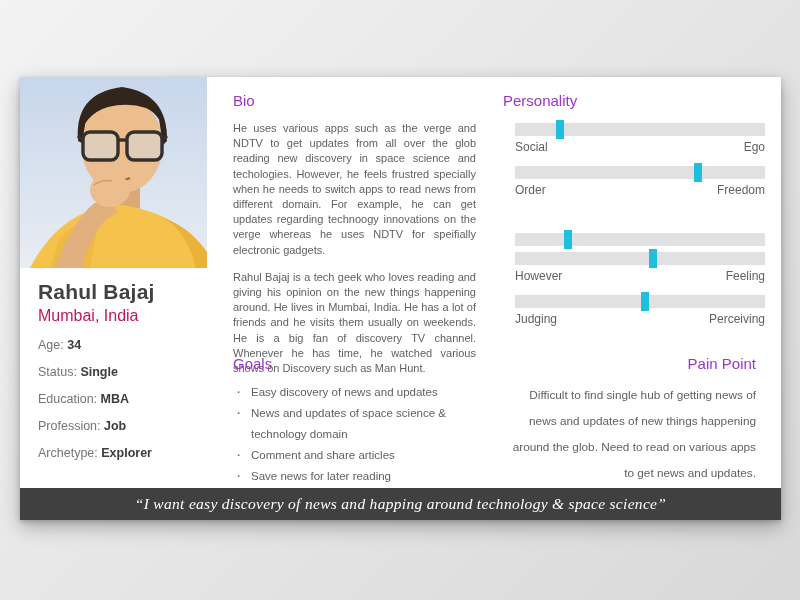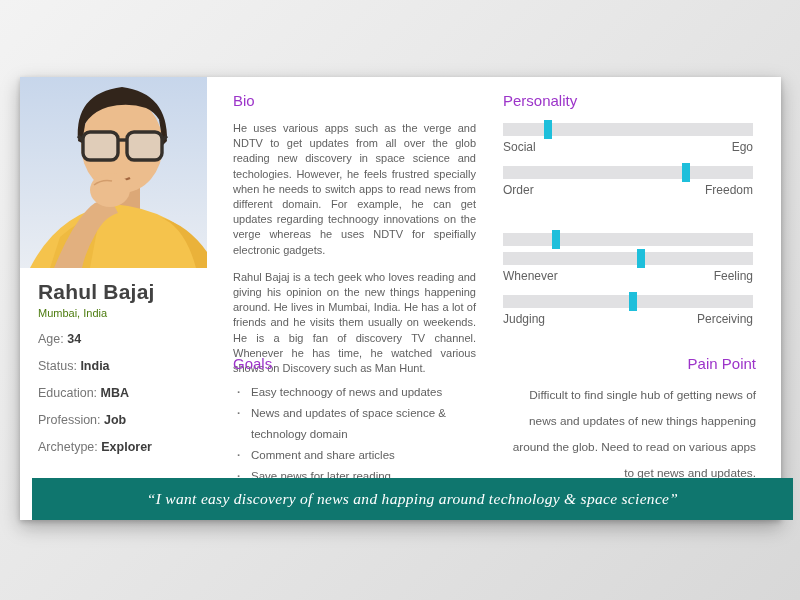--- a/index.html
+++ b/index.html
@@ -8,21 +8,21 @@
   body { background:linear-gradient(135deg,#f3f3f3 0%,#e7e7e7 45%,#d8d8d8 100%); position:relative; }
 
   .card { position:absolute; left:20px; top:77px; width:761px; height:443px;
     background:#ffffff; box-shadow:0 7px 18px rgba(0,0,0,.28), 0 2px 5px rgba(0,0,0,.18); }
 
   
   .photo { position:absolute; left:0; top:0; width:187px; height:191px; overflow:hidden; }
   .photo svg { display:block; width:100%; height:100%; }
   .profile { position:absolute; left:18px; top:203px; width:185px; }
   .profile-name { font-size:21px; color:#424242; font-weight:700; letter-spacing:.2px; }
-  .profile-location { font-size:11px; color:#4d7c0f; margin-top:3px; }
+  .profile-location { font-size:16px; color:#be185d; margin-top:3px; }
   .details { list-style:none; margin-top:10px; }
   .details li { margin-top:13px; font-size:12.5px; color:#757575; }
   .details .val { color:#3d3d3d; font-weight:700; }
 
   
   .sec-heading { font-size:15px; color:#9c34c9; font-weight:400; }
 
   
   .col-bio { position:absolute; left:213px; top:15px; width:243px; }
   .col-bio p { margin-top:12px; font-size:11px; line-height:15.2px; color:#616161; text-align:justify; }
@@ -31,32 +31,32 @@
   .col-goals { position:absolute; left:213px; top:278px; width:243px; }
   .goals-list { list-style:none; margin-top:10px; }
   .goals-list li { position:relative; padding-left:18px; font-size:11.5px; line-height:21px; color:#616161; }
   .goals-list li::before { content:"·"; position:absolute; left:4px; top:0; color:#757575; font-weight:700; }
 
   .col-pain { position:absolute; left:483px; top:278px; width:253px;text-align:right; }
   .col-pain p { margin-top:10px; font-size:11.8px; line-height:26px; color:#616161; }
 
   
   .col-personality { position:absolute; left:483px; top:15px; width:250px; }
-  .slider { position:absolute; left:0; width:250px; }
+  .slider { position:absolute; left:12px; width:250px; }
   .slider .track { position:relative; width:250px; height:13px; background:#e1e1e3; }
   .slider .marker { position:absolute; top:-3px; width:8px; height:19px; background:#1ebfdb; }
   .slider .labels { display:flex; justify-content:space-between; margin-top:4px;
     font-size:12px; color:#616161; }
   .slider[data-row="0"] { top:31px; } .slider[data-row="1"] { top:74px; }
   .slider[data-row="2"] { top:117px;margin-top:24px; } .slider[data-row="3"] { top:160px; }
   .slider[data-row="4"] { top:203px; }
 
   
-  .quote-banner { position:absolute; left:12px; bottom:0; width:761px; height:42px;
-    background:#0f766e; display:flex; align-items:center; justify-content:center; }
+  .quote-banner { position:absolute; left:0; bottom:0; width:761px; height:32px;
+    background:#404040; display:flex; align-items:center; justify-content:center; }
   .quote-text { font-family:"Liberation Serif", serif; font-style:italic;
     font-size:15.5px; color:#ffffff; letter-spacing:.3px; }
 </style>
 </head>
 <body>
 
 <div class="card">
 
   <div class="photo">
     <svg viewBox="0 0 187 191">
@@ -96,21 +96,21 @@
       <ellipse cx="90" cy="113" rx="20" ry="17" fill="#ecbd8d"></ellipse>
       <path d="M74,108 q8,-6 18,-4" stroke="#d39d6c" stroke-width="1.5" fill="none"></path>
     </svg>
   </div>
 
   <div class="profile">
     <div class="profile-name">Rahul Bajaj</div>
     <div class="profile-location">Mumbai, India</div>
     <ul class="details">
       <li><span>Age: </span><span class="val">34</span></li>
-      <li><span>Status: </span><span class="val">India</span></li>
+      <li><span>Status: </span><span class="val">Single</span></li>
       <li><span>Education: </span><span class="val">MBA</span></li>
       <li><span>Profession: </span><span class="val">Job</span></li>
       <li><span>Archetype: </span><span class="val">Explorer</span></li>
     </ul>
   </div>
 
   <div class="col-bio">
     <div class="sec-heading">Bio</div>
     <p>He uses various apps such as the verge and NDTV to get updates from all over the glob reading new discovery in space science and techologies. However, he feels frustred specially when he needs to switch apps to read news from different domain. For example, he can get updates regarding  technoogy innovations on the verge whereas he uses NDTV for speifially electronic gadgets.</p>
     <p>Rahul Bajaj is a tech geek who loves reading and giving his opinion on the new things happening around. He lives in Mumbai, India. He has a lot of friends and he visits them usually on weekends. He is a big fan of discovery TV channel. Whenever he has time, he watched various shows on Discovery such as Man Hunt.</p>
@@ -144,39 +144,39 @@
       <div class="labels">
           <span>Extrovert</span>
           <span>Introvert</span>
         </div>
     </div>
     <div class="slider" data-row="3">
       <div class="track">
           <div class="marker" style="left: calc(55% - 4px);"></div>
         </div>
       <div class="labels">
-          <span>Whenever</span>
+          <span>However</span>
           <span>Feeling</span>
         </div>
     </div>
     <div class="slider" data-row="4">
       <div class="track">
           <div class="marker" style="left: calc(52% - 4px);"></div>
         </div>
       <div class="labels">
           <span>Judging</span>
           <span>Perceiving</span>
         </div>
     </div>
   </div>
 
   <div class="col-goals">
     <div class="sec-heading">Goals</div>
     <ul class="goals-list">
-      <li>Easy technoogy of news and updates</li>
+      <li>Easy discovery of news and updates</li>
       <li>News and updates of space science &amp; technology domain</li>
       <li>Comment and share articles</li>
       <li>Save news for later reading</li>
     </ul>
   </div>
 
   <div class="col-pain">
     <div class="sec-heading">Pain Point</div>
     <p>Difficult to find single hub of getting news of news and updates of new things happening around the glob. Need to read on various apps to get news and updates.</p>
   </div>

